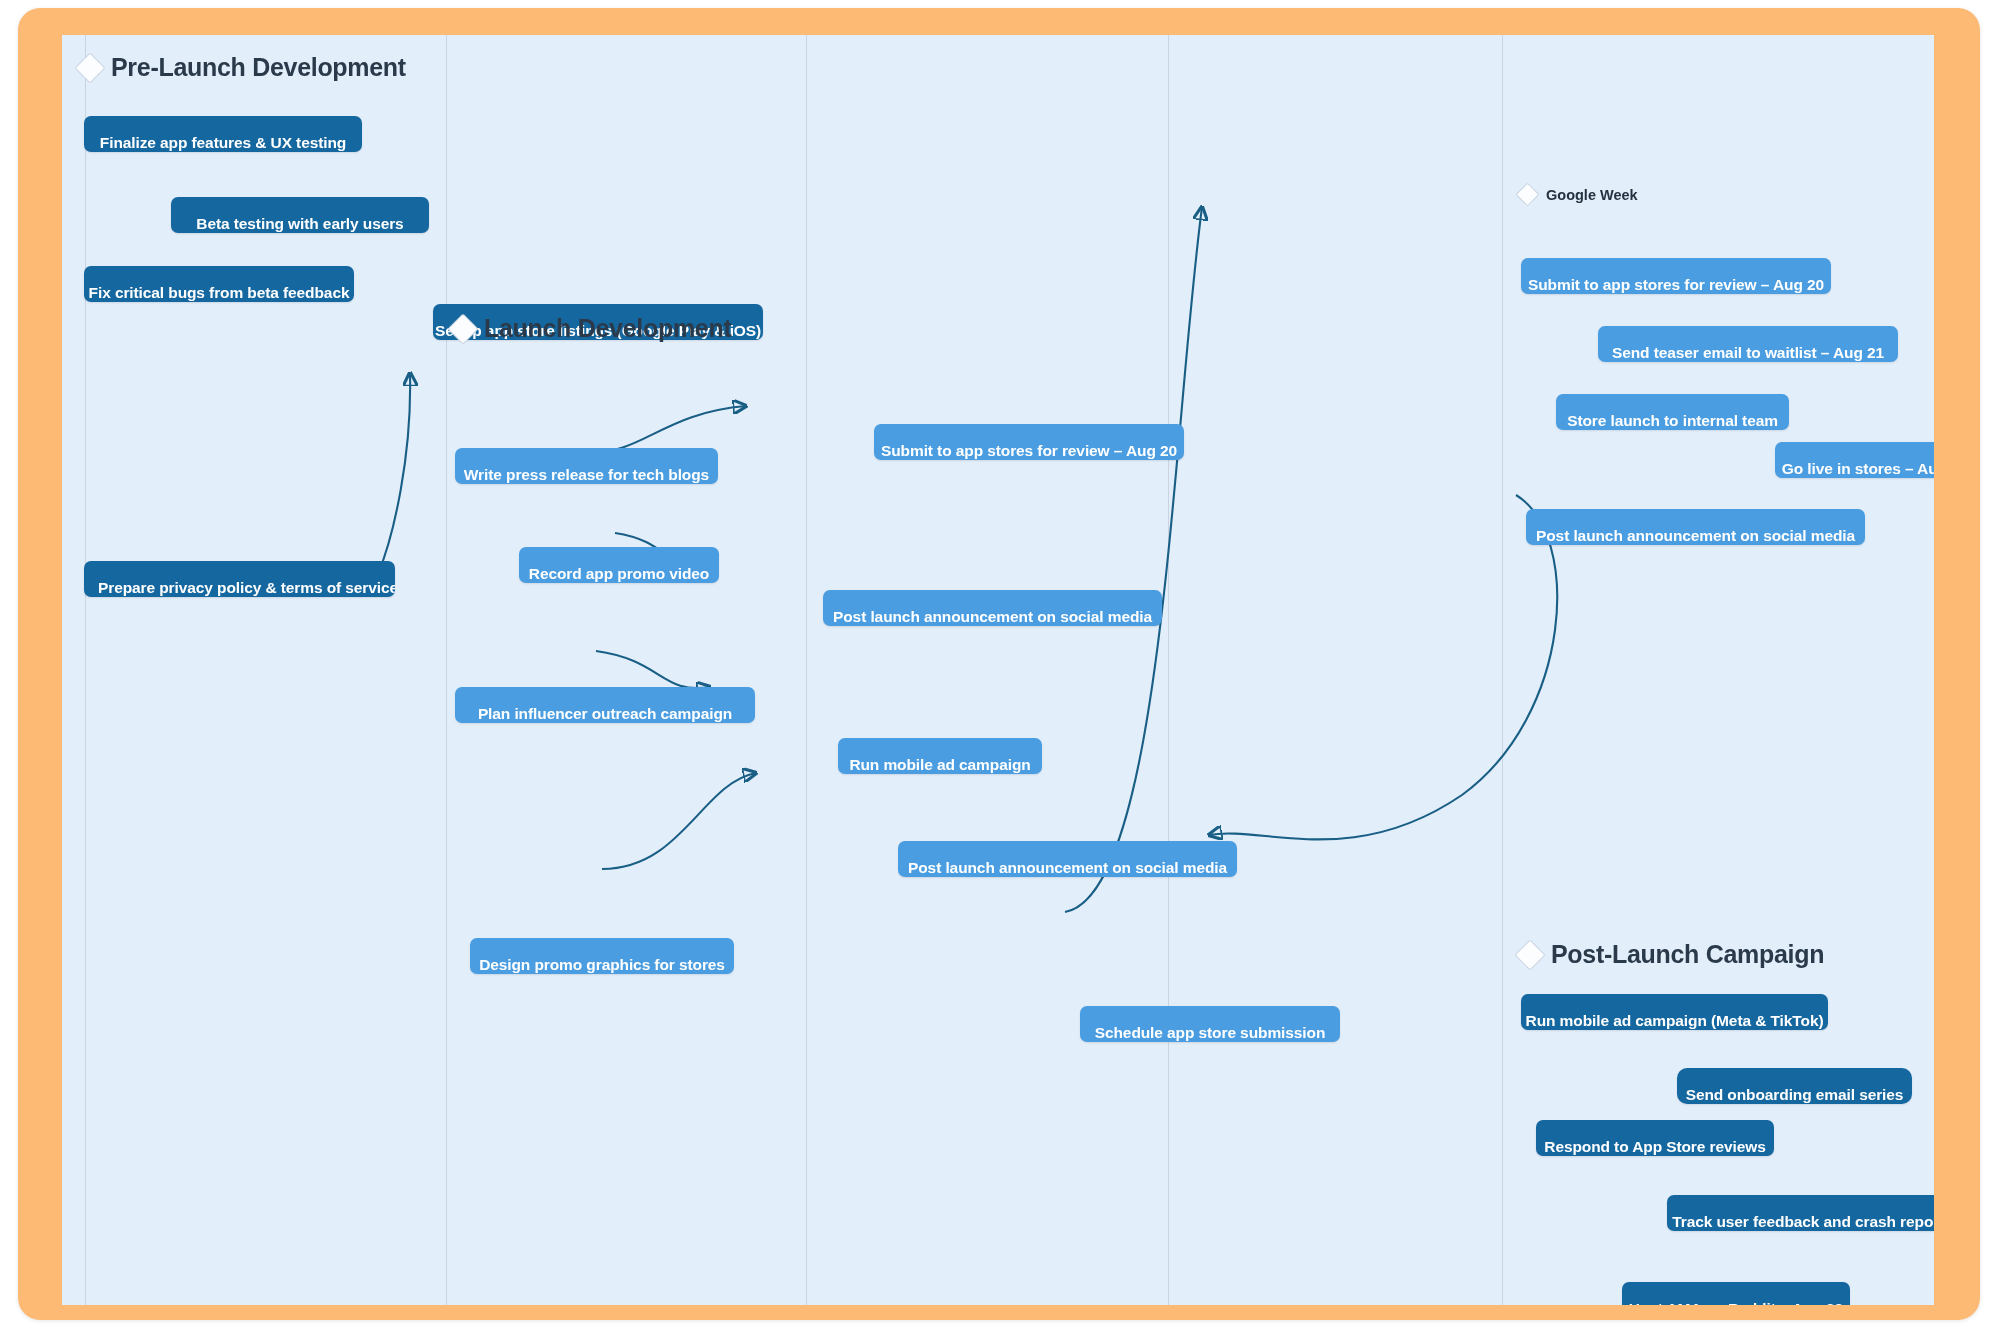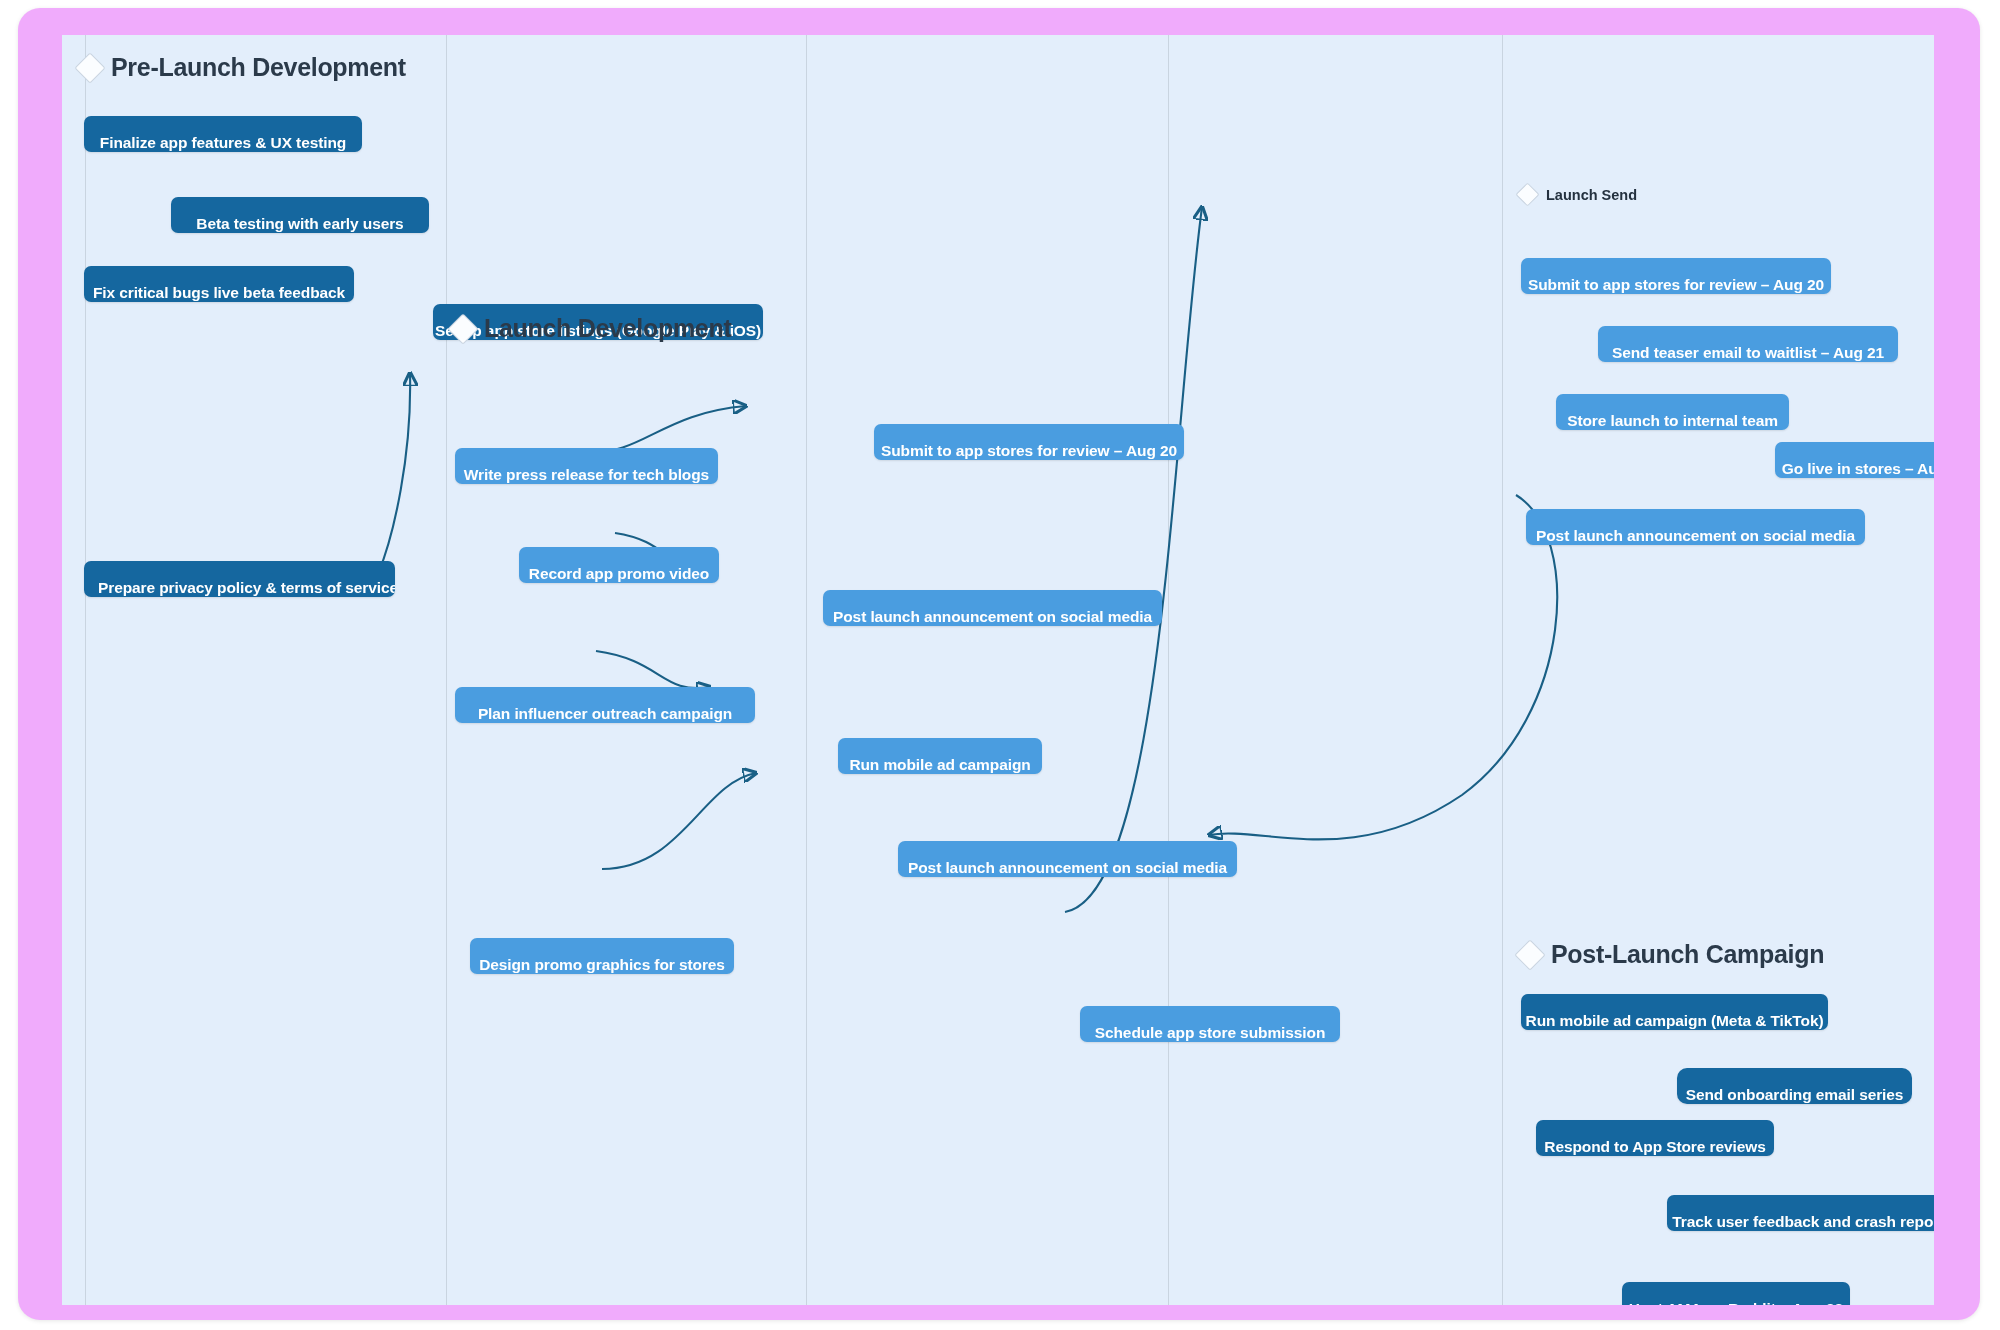--- a/index.html
+++ b/index.html
@@ -14,21 +14,21 @@
   #app {
     position: relative;
     width: 2000px; height: 1330px;
     background: #ffffff;
   }
   
   #card {
     position: absolute;
     left: 18px; top: 8px;
     width: 1962px; height: 1312px;
-    background: #f0abfc;
+    background: #fdba74;
     border-radius: 22px;
     box-shadow: 0 1px 4px rgba(0,0,0,0.10);
     overflow: hidden;
   }
   
   #canvas {
     position: absolute;
     left: 44px; top: 27px;
     width: 1872px; height: 1270px;
     background: #e3eefb;
@@ -145,21 +145,21 @@
 
       <div class="bar dark" style="left:22px; top:81px; width:278px;">
         <span>Finalize app features &amp; UX testing</span>
       </div>
 
       <div class="bar dark" style="left:109px; top:162px; width:258px;">
         <span>Beta testing with early users</span>
       </div>
 
       <div class="bar dark" style="left:22px; top:231px; width:270px;">
-        <span>Fix critical bugs live beta feedback</span>
+        <span>Fix critical bugs from beta feedback</span>
       </div>
 
       <div class="bar dark clip" style="left:371px; top:269px; width:330px;">
         <span>Set up app store listings (Google Play &amp; iOS)</span>
       </div>
 
       <div class="bar dark clip" style="left:22px; top:526px; width:311px; justify-content:flex-start;">
         <span>Prepare privacy policy &amp; terms of service</span>
       </div>
 
@@ -199,21 +199,21 @@
       <div class="bar light" style="left:408px; top:903px; width:264px;">
         <span>Design promo graphics for stores</span>
       </div>
 
       <div class="bar light" style="left:1018px; top:971px; width:260px;">
         <span>Schedule app store submission</span>
       </div>
 
       <div class="section-head small" style="left:1457px; top:151px;">
         <span class="diamond"></span>
-        <span class="section-title small">Launch Send</span>
+        <span class="section-title small">Google Week</span>
       </div>
 
       <div class="bar light" style="left:1459px; top:223px; width:310px;">
         <span>Submit to app stores for review – Aug 20</span>
       </div>
 
       <div class="bar light" style="left:1536px; top:291px; width:300px;">
         <span>Send teaser email to waitlist – Aug 21</span>
       </div>
 

